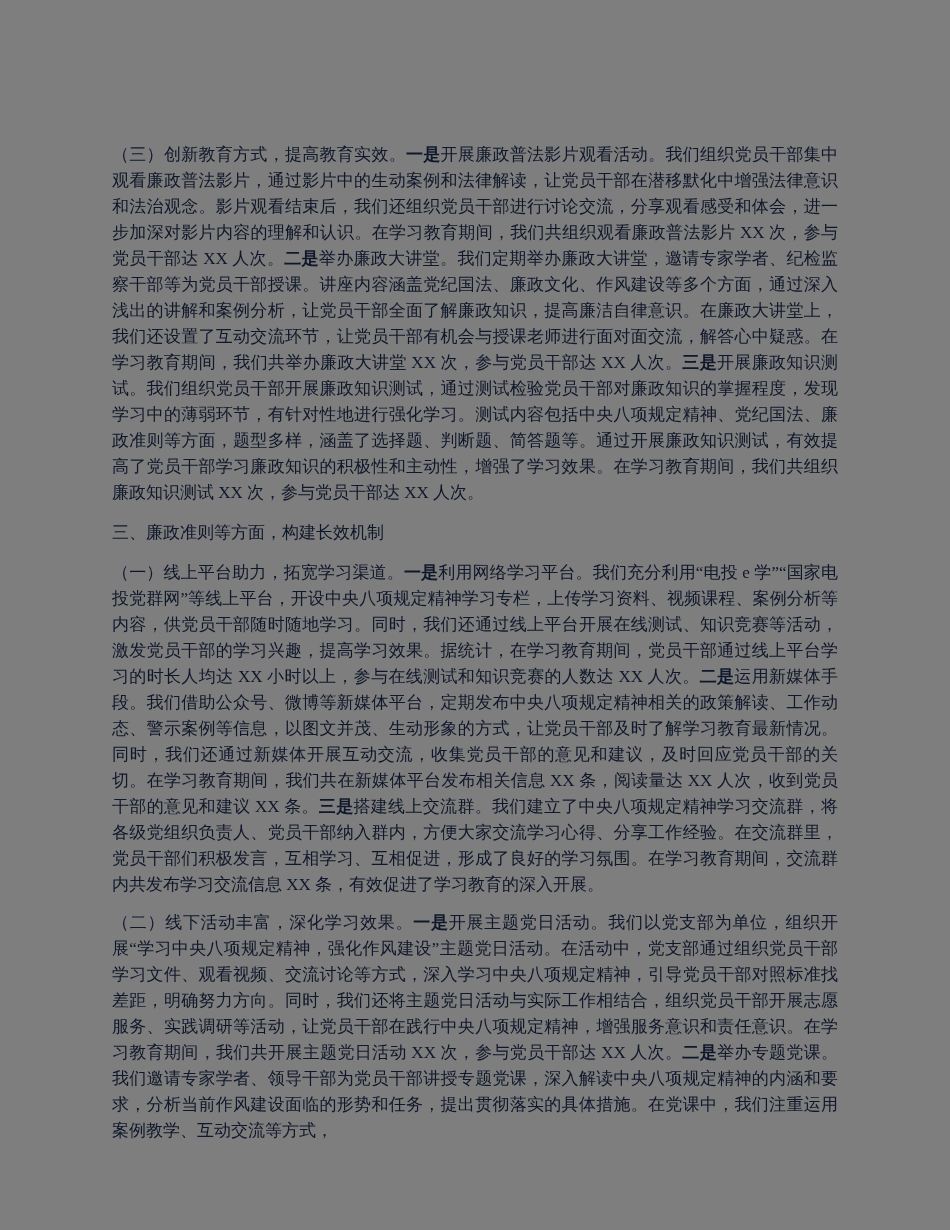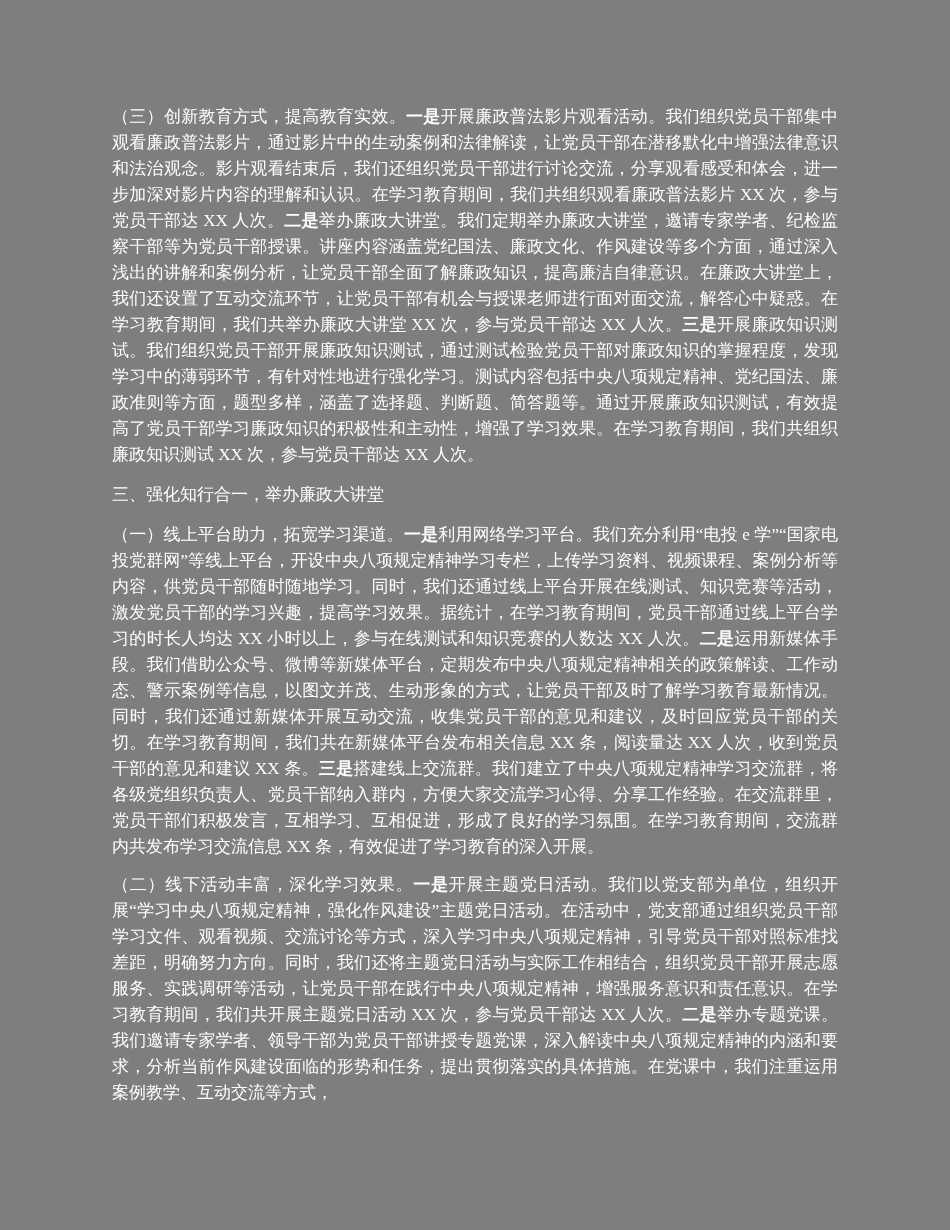--- a/index.html
+++ b/index.html
@@ -13,24 +13,25 @@
     font-family: "Liberation Serif", "DejaVu Serif", serif;
   }
   .doc-page {
     box-sizing: border-box;
     width: 950px;
     min-height: 1230px;
     padding: 104px 112px 60px 112px;
     background: #7e7e7e;
   }
   .doc-body {
-    color: #ffffff;
+    color: #0f172a;
     font-size: 17px;
     line-height: 26px;
     text-align: justify;
+    margin-top: 38px;
   }
   .para {
     margin: 0 0 12px 0;
     word-break: break-all;
   }
   .para:last-child {
     margin-bottom: 0;
   }
   .heading {
     margin-top: 14px;
@@ -39,17 +40,17 @@
   .bold {
     font-weight: bold;
   }
 </style>
 </head>
 <body>
 
 <div class="doc-page">
   <div class="doc-body">
       <p class="para"><span class="">（三）创新教育方式，提高教育实效。</span><span class="bold">一是</span><span class="">开展廉政普法影片观看活动。我们组织党员干部集中观看廉政普法影片，通过影片中的生动案例和法律解读，让党员干部在潜移默化中增强法律意识和法治观念。影片观看结束后，我们还组织党员干部进行讨论交流，分享观看感受和体会，进一步加深对影片内容的理解和认识。在学习教育期间，我们共组织观看廉政普法影片 XX 次，参与党员干部达 XX 人次。</span><span class="bold">二是</span><span class="">举办廉政大讲堂。我们定期举办廉政大讲堂，邀请专家学者、纪检监察干部等为党员干部授课。讲座内容涵盖党纪国法、廉政文化、作风建设等多个方面，通过深入浅出的讲解和案例分析，让党员干部全面了解廉政知识，提高廉洁自律意识。在廉政大讲堂上，我们还设置了互动交流环节，让党员干部有机会与授课老师进行面对面交流，解答心中疑惑。在学习教育期间，我们共举办廉政大讲堂 XX 次，参与党员干部达 XX 人次。</span><span class="bold">三是</span><span class="">开展廉政知识测试。我们组织党员干部开展廉政知识测试，通过测试检验党员干部对廉政知识的掌握程度，发现学习中的薄弱环节，有针对性地进行强化学习。测试内容包括中央八项规定精神、党纪国法、廉政准则等方面，题型多样，涵盖了选择题、判断题、简答题等。通过开展廉政知识测试，有效提高了党员干部学习廉政知识的积极性和主动性，增强了学习效果。在学习教育期间，我们共组织廉政知识测试 XX 次，参与党员干部达 XX 人次。</span></p>
-      <p class="para heading"><span class="">三、强化知行合一，举办廉政大讲堂</span></p>
+      <p class="para heading"><span class="">三、廉政准则等方面，构建长效机制</span></p>
       <p class="para"><span class="">（一）线上平台助力，拓宽学习渠道。</span><span class="bold">一是</span><span class="">利用网络学习平台。我们充分利用“电投 e 学”“国家电投党群网”等线上平台，开设中央八项规定精神学习专栏，上传学习资料、视频课程、案例分析等内容，供党员干部随时随地学习。同时，我们还通过线上平台开展在线测试、知识竞赛等活动，激发党员干部的学习兴趣，提高学习效果。据统计，在学习教育期间，党员干部通过线上平台学习的时长人均达 XX 小时以上，参与在线测试和知识竞赛的人数达 XX 人次。</span><span class="bold">二是</span><span class="">运用新媒体手段。我们借助公众号、微博等新媒体平台，定期发布中央八项规定精神相关的政策解读、工作动态、警示案例等信息，以图文并茂、生动形象的方式，让党员干部及时了解学习教育最新情况。同时，我们还通过新媒体开展互动交流，收集党员干部的意见和建议，及时回应党员干部的关切。在学习教育期间，我们共在新媒体平台发布相关信息 XX 条，阅读量达 XX 人次，收到党员干部的意见和建议 XX 条。</span><span class="bold">三是</span><span class="">搭建线上交流群。我们建立了中央八项规定精神学习交流群，将各级党组织负责人、党员干部纳入群内，方便大家交流学习心得、分享工作经验。在交流群里，党员干部们积极发言，互相学习、互相促进，形成了良好的学习氛围。在学习教育期间，交流群内共发布学习交流信息 XX 条，有效促进了学习教育的深入开展。</span></p>
       <p class="para"><span class="">（二）线下活动丰富，深化学习效果。</span><span class="bold">一是</span><span class="">开展主题党日活动。我们以党支部为单位，组织开展“学习中央八项规定精神，强化作风建设”主题党日活动。在活动中，党支部通过组织党员干部学习文件、观看视频、交流讨论等方式，深入学习中央八项规定精神，引导党员干部对照标准找差距，明确努力方向。同时，我们还将主题党日活动与实际工作相结合，组织党员干部开展志愿服务、实践调研等活动，让党员干部在践行中央八项规定精神，增强服务意识和责任意识。在学习教育期间，我们共开展主题党日活动 XX 次，参与党员干部达 XX 人次。</span><span class="bold">二是</span><span class="">举办专题党课。我们邀请专家学者、领导干部为党员干部讲授专题党课，深入解读中央八项规定精神的内涵和要求，分析当前作风建设面临的形势和任务，提出贯彻落实的具体措施。在党课中，我们注重运用案例教学、互动交流等方式，</span></p>
     </div>
 </div>
 
 </body></html>

